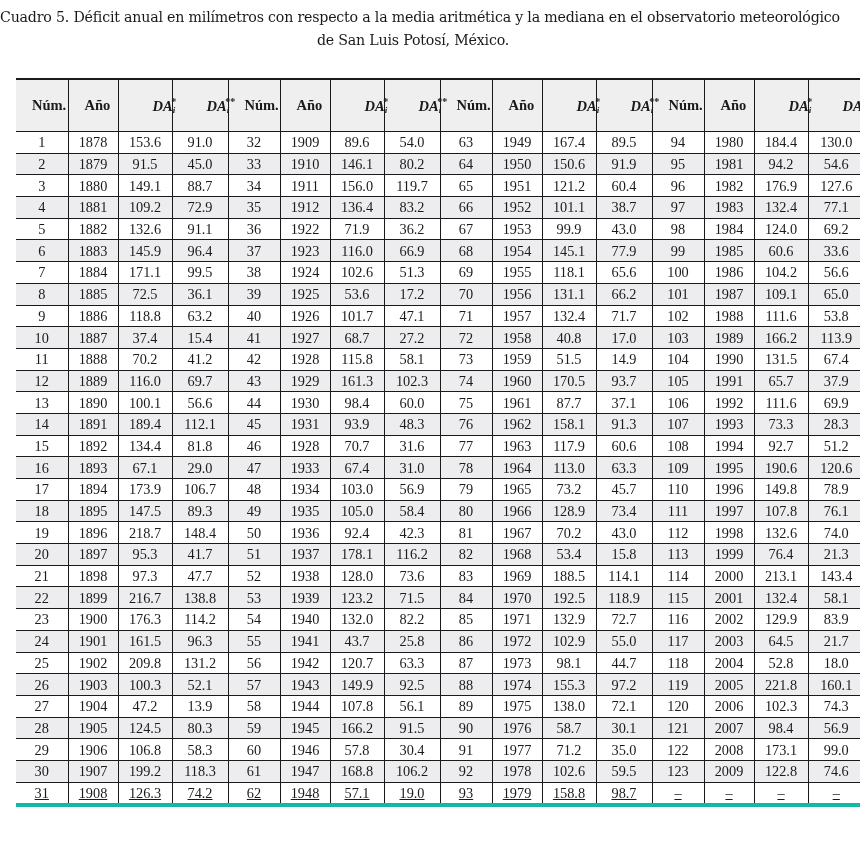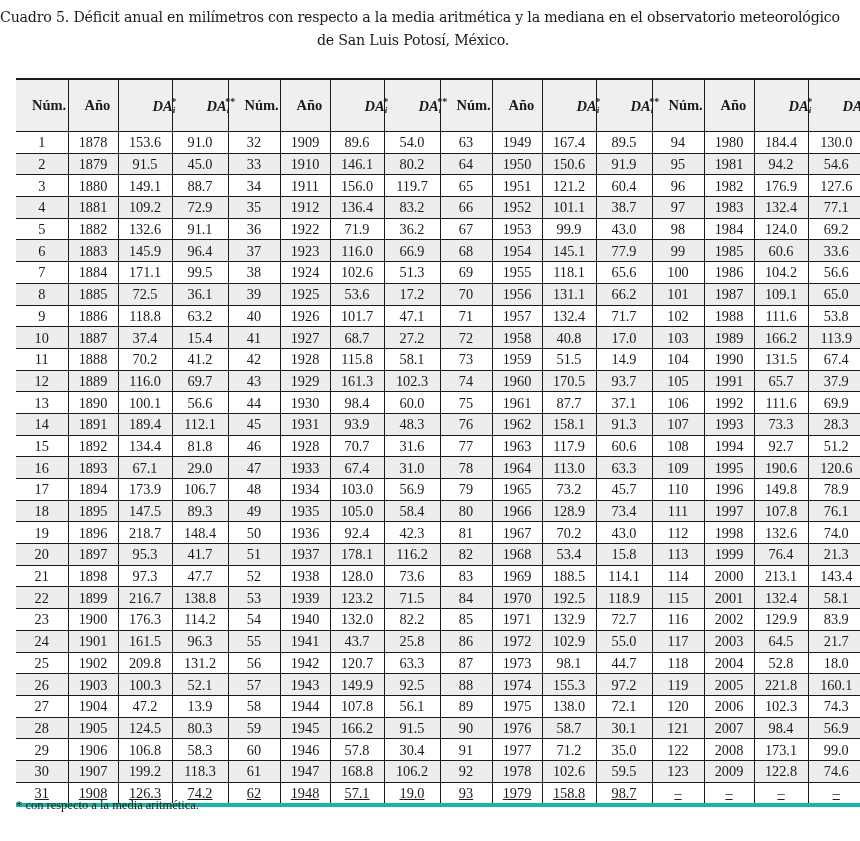--- a/index.html
+++ b/index.html
@@ -624,14 +624,13 @@
         <td>98.7</td>
         <td>–</td>
         <td>–</td>
         <td>–</td>
         <td>–</td>
       </tr>
     </tbody>
 </table>
 
 <div class="notes">
-  <div>* con respecto a la media aritmética.</div>
 </div>
 
 </body></html>

